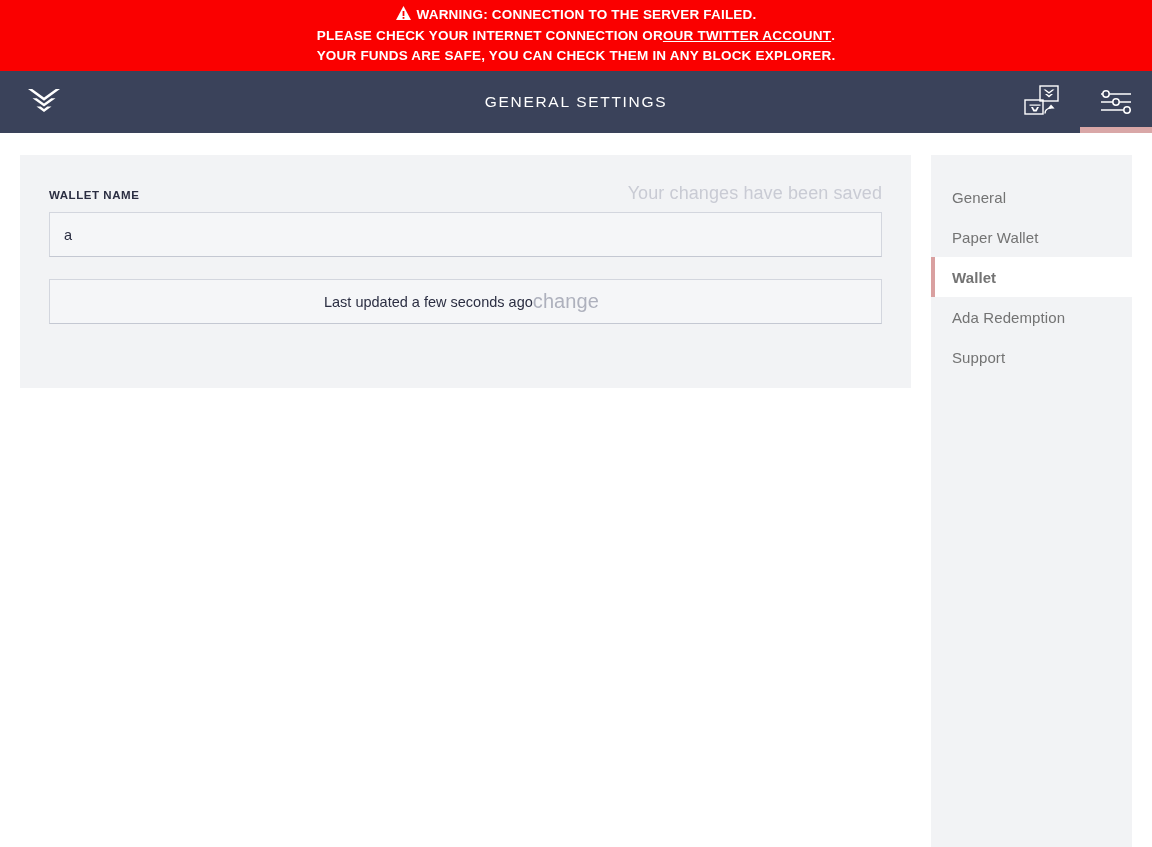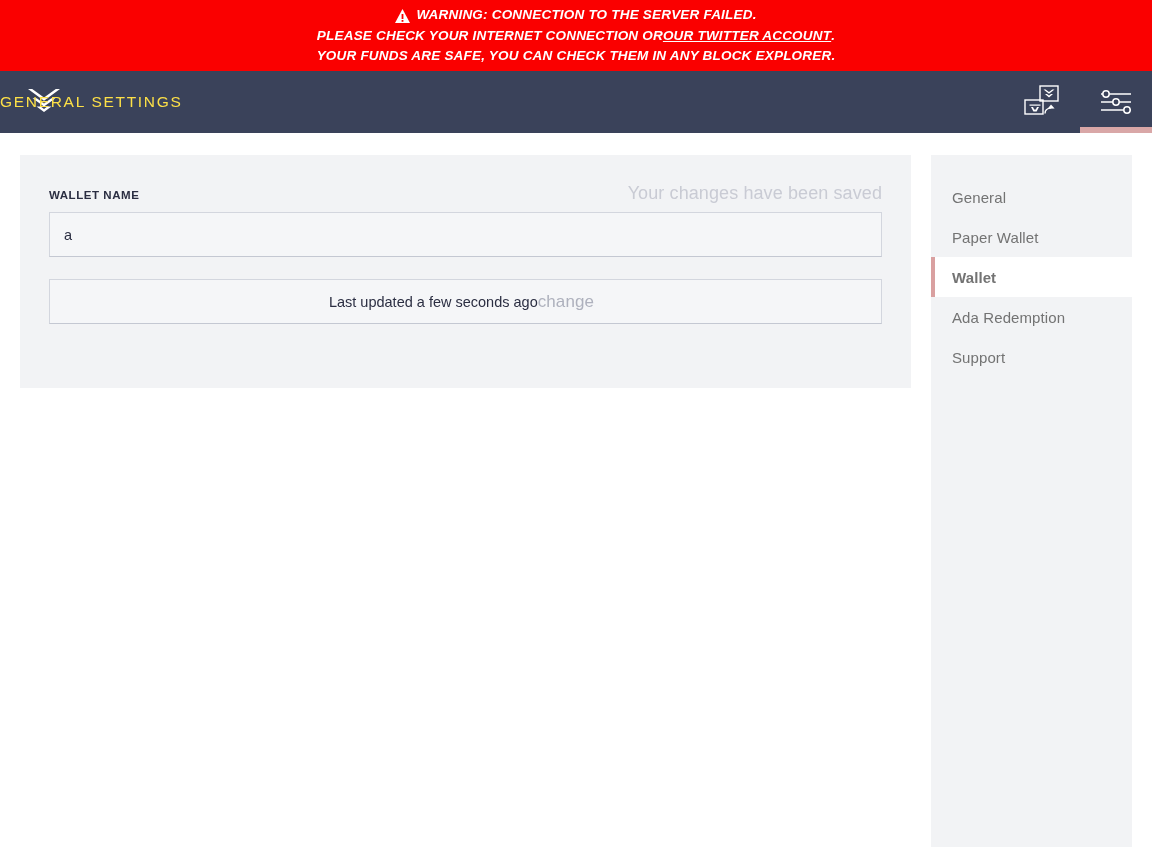--- a/index.html
+++ b/index.html
@@ -28,23 +28,21 @@
   }
   .warning-line {
     font-size: 13.5px;
     font-weight: bold;
     letter-spacing: 0.2px;
     line-height: 20.6px;
     text-transform: uppercase;
     white-space: nowrap;
     font-stretch: condensed;
     display: flex;
-    align-items: center;
     justify-content: center;
-    font-style: italic;
   }
   .warn-icon {
     display: inline-block;
     width: 15px;
     height: 14px;
     margin-right: 6px;
     position: relative;
     top: 1px;
   }
   .warn-icon svg { display: block; }
@@ -72,22 +70,22 @@
     height: 36px;
   }
   .logo svg { display: block; }
 
   .topbar-title {
     position: absolute;
     left: 0; right: 0;
     top: 0;
     height: 62px;
     line-height: 62px;
-    text-align: left;
-    color: #fde047;
+    text-align: center;
+    color: #ffffff;
     font-size: 15.5px;
     font-weight: 400;
     letter-spacing: 1.7px;
     text-transform: uppercase;
   }
 
   .topbar-actions {
     position: absolute;
     right: 0; top: 0;
     height: 62px;
@@ -179,21 +177,21 @@
     display: flex;
     align-items: center;
     justify-content: center;
     padding: 0 22px 0 14px;
   }
   .password-text {
     font-size: 14.5px;
     color: #2b2e42;
   }
   .change-link {
-    font-size: 17px;
+    font-size: 20px;
     color: #aeb1bd;
     cursor: pointer;
     letter-spacing: 0.1px;
   }
 
   
   .settings-menu {
     position: absolute;
     left: 931px;
     top: 22px;

